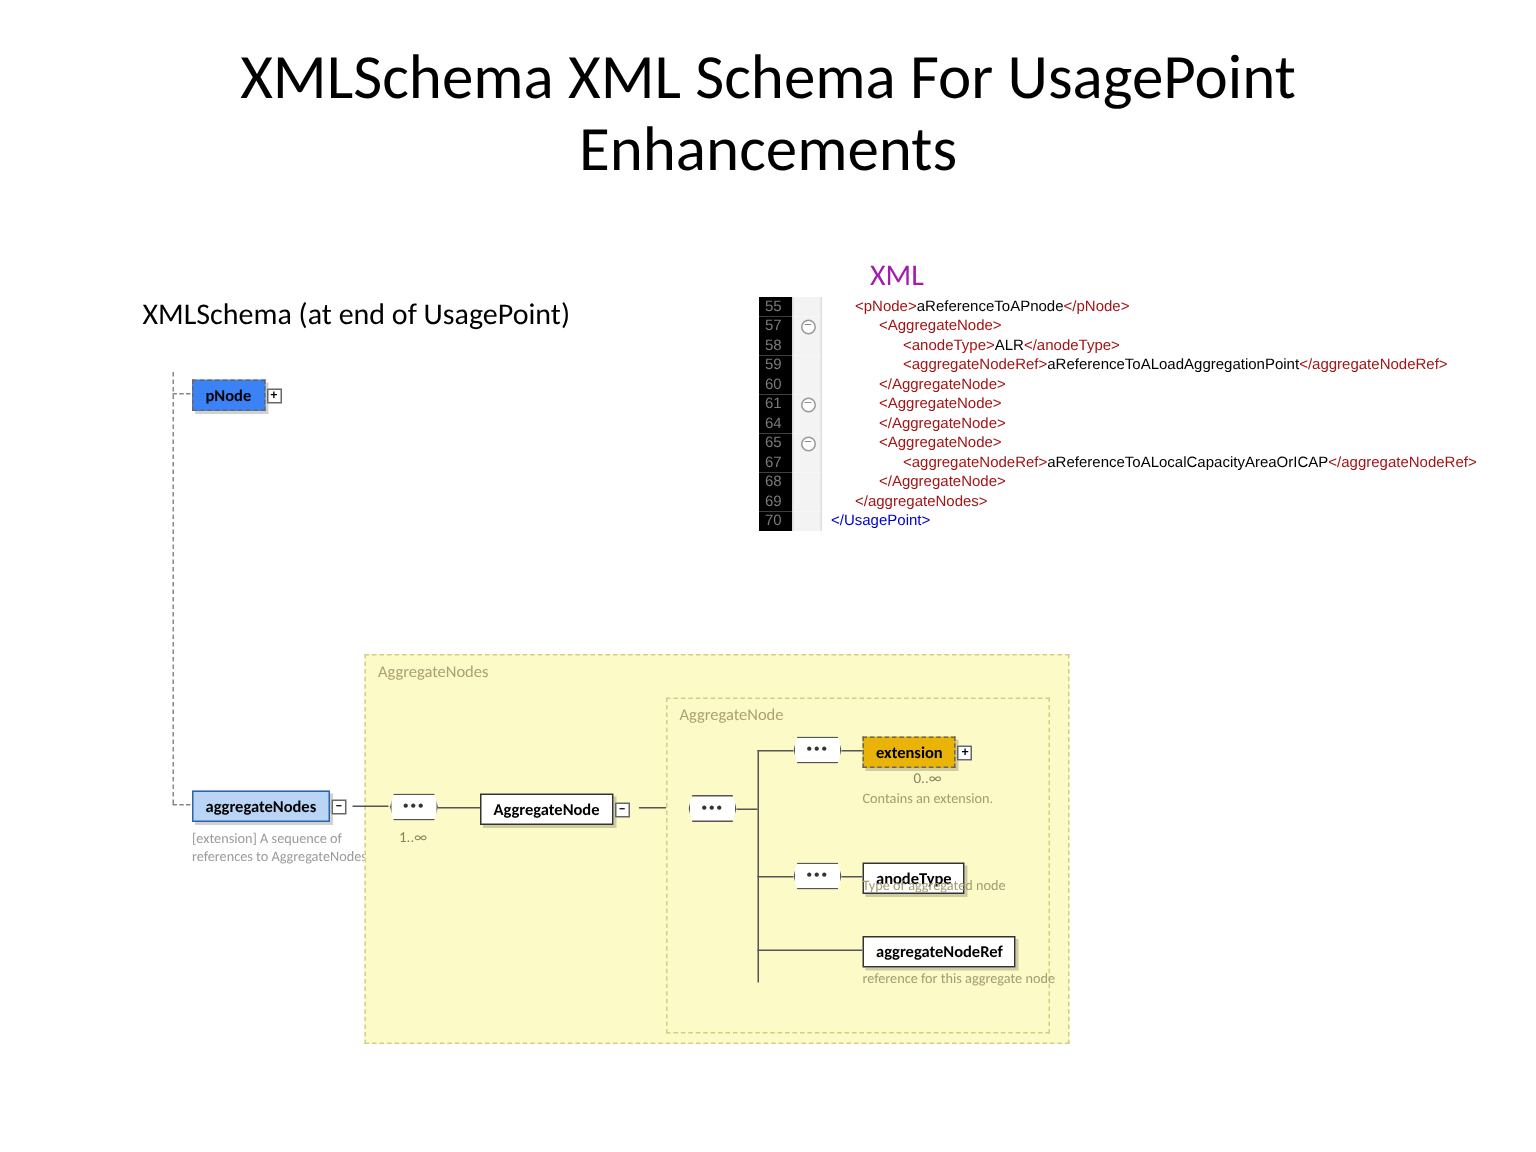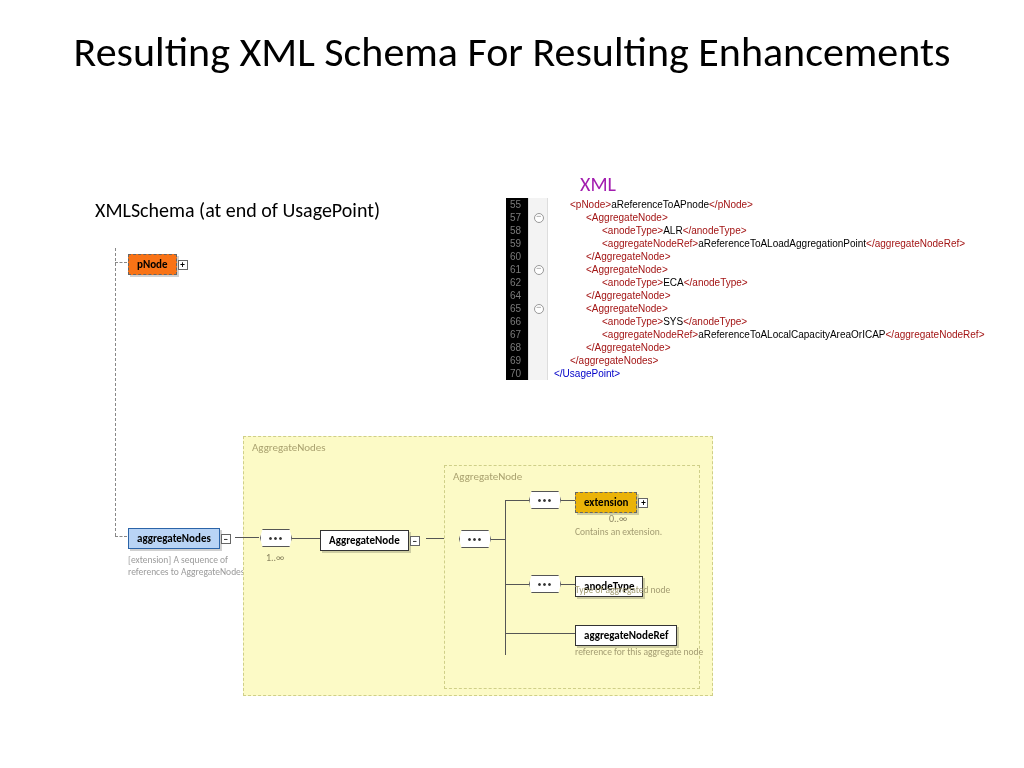--- a/index.html
+++ b/index.html
@@ -95,21 +95,21 @@
     top: 248px;
     height: 288px;
     border-left: 1px dashed #888;
   }
   .conn-h {
     position: absolute;
     border-top: 1px dashed #888;
   }
   .node-chip {
     border: 1px solid #666;
-    background: #f97316;
+    background: #3b82f6;
     font-size: 11px;
     font-weight: bold;
     padding: 3px 8px;
     display: inline-block;
     box-shadow: 2px 2px 0 rgba(0,0,0,.18);
     position: relative;
   }
   .node-chip.dashed { border-style: dashed; }
   .node-chip .expand {
     position: absolute;
@@ -213,21 +213,21 @@
   .desc-sm {
     font-size: 9.5px;
     color: #a39c72;
     position: absolute;
     width: 130px;
   }
 </style>
 </head>
 <body>
 
-<div class="title">Resulting XML Schema For Resulting Enhancements</div>
+<div class="title">XMLSchema XML Schema For UsagePoint Enhancements</div>
 <div class="subtitle-left">XMLSchema (at end of UsagePoint)</div>
 <div class="subtitle-right">XML</div>
 
 <div class="xml-block" id="xml-block">
     <div class="xml-row">
       <div class="ln">55</div>
       <div class="gut"></div>
       <div class="code i1"><span class="tag">&lt;pNode&gt;</span><span class="txt">aReferenceToAPnode</span><span class="tag">&lt;/pNode&gt;</span></div>
     </div>
     <div class="xml-row">
@@ -249,38 +249,28 @@
       <div class="ln">60</div>
       <div class="gut"></div>
       <div class="code i2"><span class="tag">&lt;/AggregateNode&gt;</span></div>
     </div>
     <div class="xml-row">
       <div class="ln">61</div>
       <div class="gut fold"></div>
       <div class="code i2"><span class="tag">&lt;AggregateNode&gt;</span></div>
     </div>
     <div class="xml-row">
-      <div class="ln">62</div>
-      <div class="gut"></div>
-      <div class="code i3"><span class="tag">&lt;anodeType&gt;</span><span class="txt">ECA</span><span class="tag">&lt;/anodeType&gt;</span></div>
-    </div>
-    <div class="xml-row">
       <div class="ln">64</div>
       <div class="gut"></div>
       <div class="code i2"><span class="tag">&lt;/AggregateNode&gt;</span></div>
     </div>
     <div class="xml-row">
       <div class="ln">65</div>
       <div class="gut fold"></div>
       <div class="code i2"><span class="tag">&lt;AggregateNode&gt;</span></div>
-    </div>
-    <div class="xml-row">
-      <div class="ln">66</div>
-      <div class="gut"></div>
-      <div class="code i3"><span class="tag">&lt;anodeType&gt;</span><span class="txt">SYS</span><span class="tag">&lt;/anodeType&gt;</span></div>
     </div>
     <div class="xml-row">
       <div class="ln">67</div>
       <div class="gut"></div>
       <div class="code i3"><span class="tag">&lt;aggregateNodeRef&gt;</span><span class="txt">aReferenceToALocalCapacityAreaOrICAP</span><span class="tag">&lt;/aggregateNodeRef&gt;</span></div>
     </div>
     <div class="xml-row">
       <div class="ln">68</div>
       <div class="gut"></div>
       <div class="code i2"><span class="tag">&lt;/AggregateNode&gt;</span></div>

